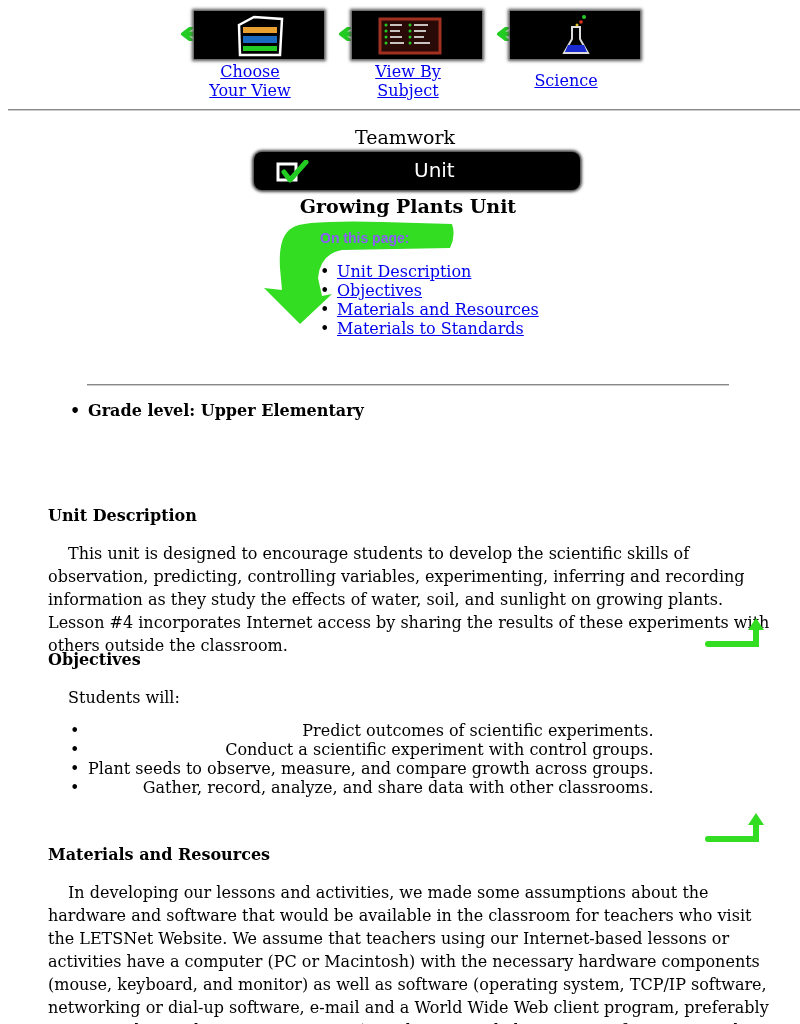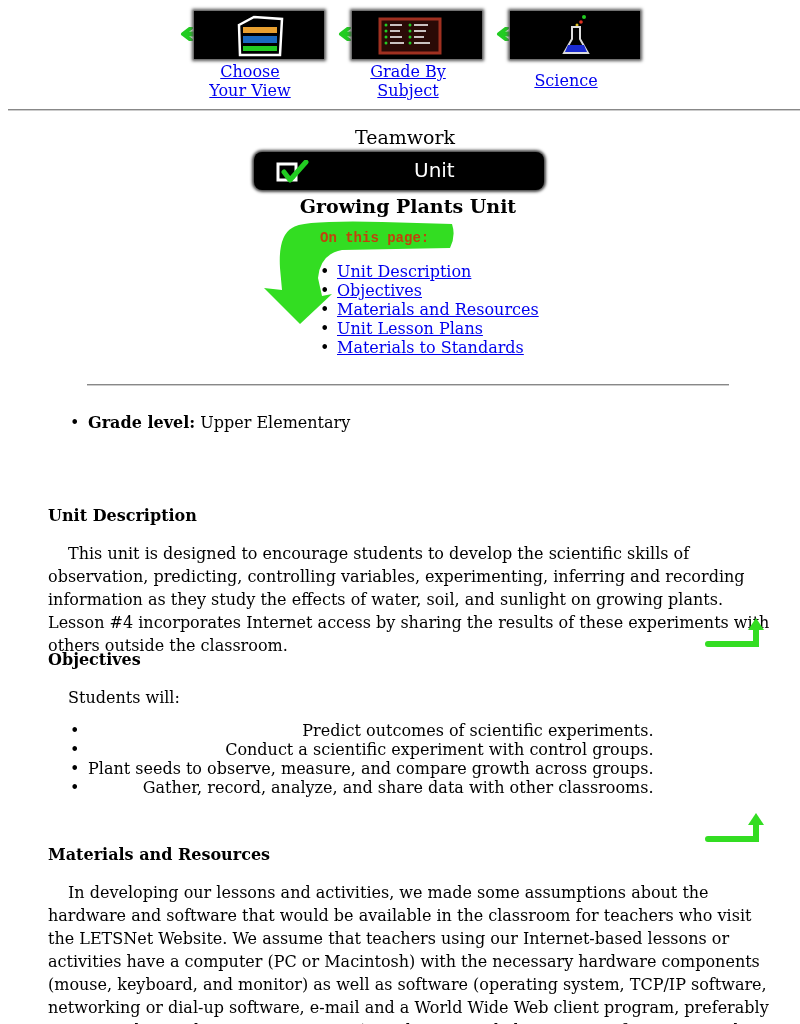--- a/index.html
+++ b/index.html
@@ -17,41 +17,41 @@
   .navimg .board {
     position: absolute; left: 24px; top: 3px; width: 130px; height: 48px;
     background: #000; box-shadow: 0 0 3px 2px #555;
   }
   .navlabel { display: block; line-height: 19px; font-size: 16px; }
   .hr-top { position: absolute; top: 109px; left: 8px; width: 792px; height: 0; border-top: 1px solid #888; border-bottom: 1px solid #ccc; }
 
   
   .teamwork { position: absolute; top: 126px; left: 0; width: 810px; text-align: center; font-size: 19px; }
   .unitbar {
-    position: absolute; top: 152px; left: 254px; width: 290px; height: 38px;
+    position: absolute; top: 152px; left: 254px; width: 326px; height: 38px;
     background: #000; border-radius: 8px; box-shadow: 0 0 3px 2px #444;
   }
   .unitbar .chk { position: absolute; left: 22px; top: 8px; width: 34px; height: 24px; }
   .unitbar .unitlabel {
     position: absolute; left: 160px; top: 6px; color: #fff; font-family: "DejaVu Sans", sans-serif;
     font-size: 20px;
   }
   .unit-title { position: absolute; top: 195px; left: 0; width: 816px; text-align: center; font-size: 19px; font-weight: bold; }
 
   .onpage-arrow { position: absolute; top: 218px; left: 262px; width: 195px; height: 108px; }
   .onpage-label {
-    position: absolute; top: 230px; left: 320px; font-family: Liberation Mono, monospace;
-    font-weight: bold; font-size: 14px; color: #c2410c;
+    position: absolute; top: 230px; left: 320px; font-family: Liberation Sans, sans-serif;
+    font-weight: bold; font-size: 14px; color: #8b5cf6;
   }
   .toc { position: absolute; top: 262px; left: 337px; margin: 0; padding: 0; list-style: none; }
   .toc li { position: relative; line-height: 19px; font-size: 16px; }
   .toc li::before { content: "•"; position: absolute; left: -17px; }
   .hr-mid { position: absolute; top: 384px; left: 87px; width: 642px; border-top: 1px solid #888; border-bottom: 1px solid #ccc; }
 
-  .meta { position: absolute; top: 412px; left: 88px; margin: 0; padding: 0; list-style: none; }
+  .meta { position: absolute; top: 400px; left: 88px; margin: 0; padding: 0; list-style: none; font-weight: bold; }
   .meta li { position: relative; font-size: 16px; line-height: 22px; margin-bottom: 13px; }
   .meta li::before { content: "•"; position: absolute; left: -18px; }
 
   .section { position: absolute; left: 48px; width: 730px; }
   .h { font-weight: bold; font-size: 16px; line-height: 20px; }
   .para { font-size: 16px; line-height: 23px; text-indent: 20px; margin: 0; }
   .back-arrow { position: absolute; left: 704px; width: 64px; height: 34px; }
   .obj-list { position: absolute; left: 88px; margin: 0; padding: 0; list-style: none; text-align: right; }
   .obj-list li { position: relative; line-height: 19px; font-size: 16px; }
   .obj-list li::before { content: "•"; position: absolute; left: -18px; }
@@ -102,21 +102,21 @@
               <circle cx="58" cy="32" r="1.5"></circle>
           </g>
           <g stroke="#fff" stroke-width="1.5">
             <path d="M38 14h12M38 20h10M38 26h12M38 32h14"></path>
             <path d="M62 14h14M62 20h12M62 26h10M62 32h16"></path>
           </g>
         </svg>
       </div>
     </div>
     <a class="navlabel">
-      <span>Grade By</span><br>
+      <span>View By</span><br>
       <span>Subject</span>
     </a>
   </div>
 
   <div class="navcell" style="left:486px;">
     <div class="navimg">
       <svg class="arrow" viewBox="0 0 30 14">
         <path d="M29 7 H8" stroke="#22cc22" stroke-width="5" stroke-linecap="round"></path>
         <path d="M11 1 L3 7 L11 13" stroke="#22cc22" stroke-width="4" fill="none" stroke-linecap="round" stroke-linejoin="round"></path>
       </svg>
@@ -149,21 +149,20 @@
 <div class="unit-title">Growing Plants Unit</div>
 
 <svg class="onpage-arrow" viewBox="0 0 195 108">
   <path d="M30 10 Q40 2 120 4 L190 6 Q194 18 188 30 L80 32 Q58 36 56 60 L60 78 L70 76 L38 106 L2 70 L20 72 L18 50 Q16 18 30 10 Z" fill="#33dd22"></path>
 </svg>
 <div class="onpage-label">On this page:</div>
 <ul class="toc">
   <li><a>Unit Description</a></li>
   <li><a>Objectives</a></li>
   <li><a>Materials and Resources</a></li>
-  <li><a>Unit Lesson Plans</a></li>
   <li><a>Materials to Standards</a></li>
 </ul>
 <div class="hr-mid"></div>
 
 <ul class="meta">
   <li><b>Grade level:</b> <span>Upper Elementary</span></li>
 </ul>
 
 <div class="section" style="top:506px;">
   <div class="h">Unit Description</div>

